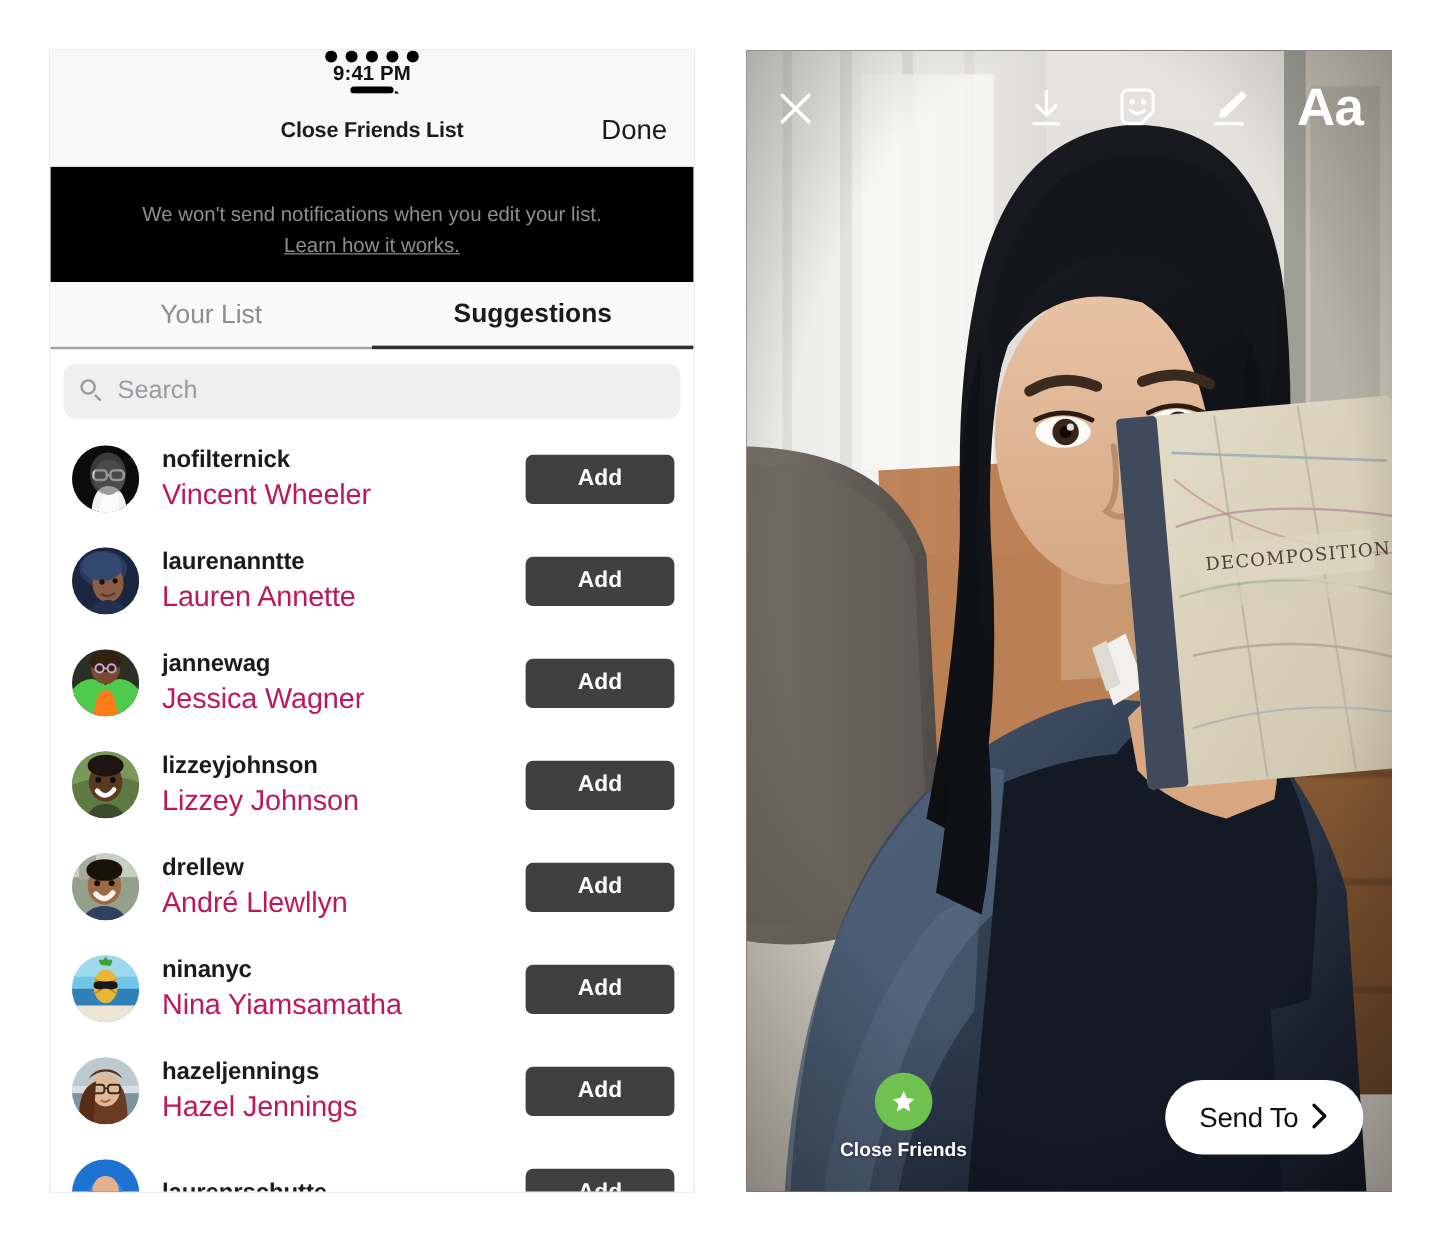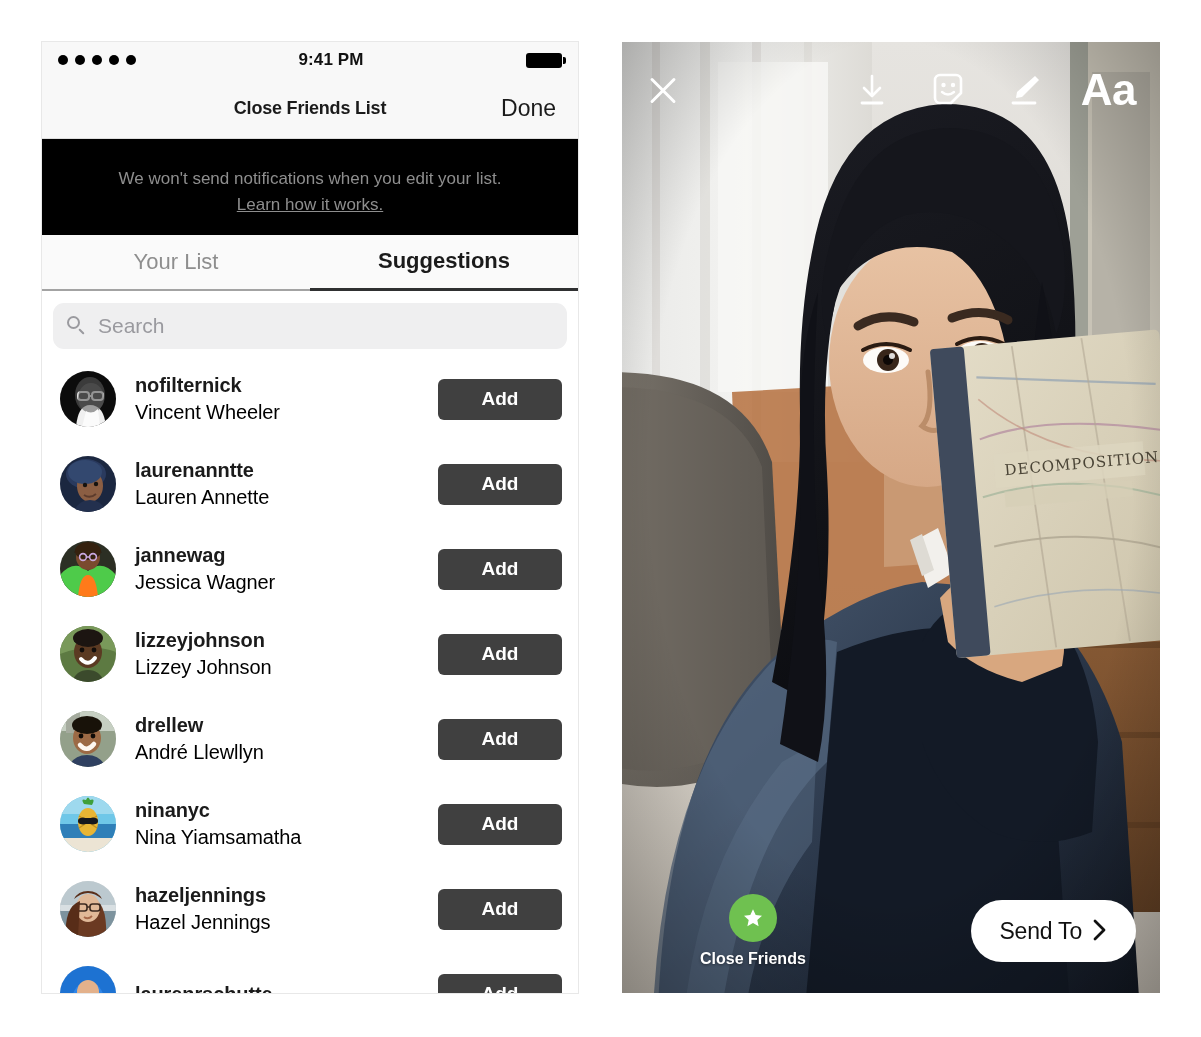--- a/index.html
+++ b/index.html
@@ -16,21 +16,21 @@
     position:absolute;left:42px;top:42px;width:536px;height:951px;
     background:#ffffff;
     overflow:hidden;
     box-shadow:0 0 0 1px #e8e8e8;
   }
 
   
   #status-bar{
     height:36px;background:#f8f8f8;
     display:flex;align-items:center;justify-content:space-between;
-    padding:0 16px;box-sizing:border-box;
+    padding:0 16px;box-sizing:border-box;flex-direction:column;
   }
   .signal-dots{display:flex;gap:7px;align-items:center;}
   .signal-dots i{width:10px;height:10px;border-radius:50%;background:#000;display:block;}
   #status-time{font-size:17px;font-weight:bold;color:#111;letter-spacing:.1px;}
   #battery{
     width:36px;height:15px;border-radius:3px;background:#000;position:relative;
   }
   #battery::after{
     content:"";position:absolute;right:-4px;top:4px;width:3px;height:7px;
     background:#000;border-radius:0 2px 2px 0;
@@ -94,21 +94,21 @@
     display:flex;align-items:center;height:85px;padding:0 16px 0 18px;
     box-sizing:border-box;
   }
   .avatar{
     width:56px;height:56px;border-radius:50%;flex:none;margin-right:19px;
     background:#ddd;overflow:hidden;position:relative;
   }
   .avatar svg{display:block;width:100%;height:100%;}
   .names{flex:1;min-width:0;display:flex;flex-direction:column;justify-content:center;}
   .username{font-size:20px;font-weight:bold;color:#1b1b1b;line-height:1.35;letter-spacing:-.1px;}
-  .fullname{font-size:20px;color:#000000;line-height:1.35;letter-spacing:-.1px;}
+  .fullname{font-size:24px;color:#be185d;line-height:1.35;letter-spacing:-.1px;}
   .add-button{
     width:124px;height:41px;border-radius:6px;border:none;
     background:#404040;color:#fff;font-size:19px;font-weight:bold;
     font-family:"Liberation Sans", sans-serif;cursor:pointer;flex:none;
   }
 
   
   #right-panel{
     position:absolute;left:622px;top:42px;width:538px;height:951px;
     overflow:hidden;background:#111;

